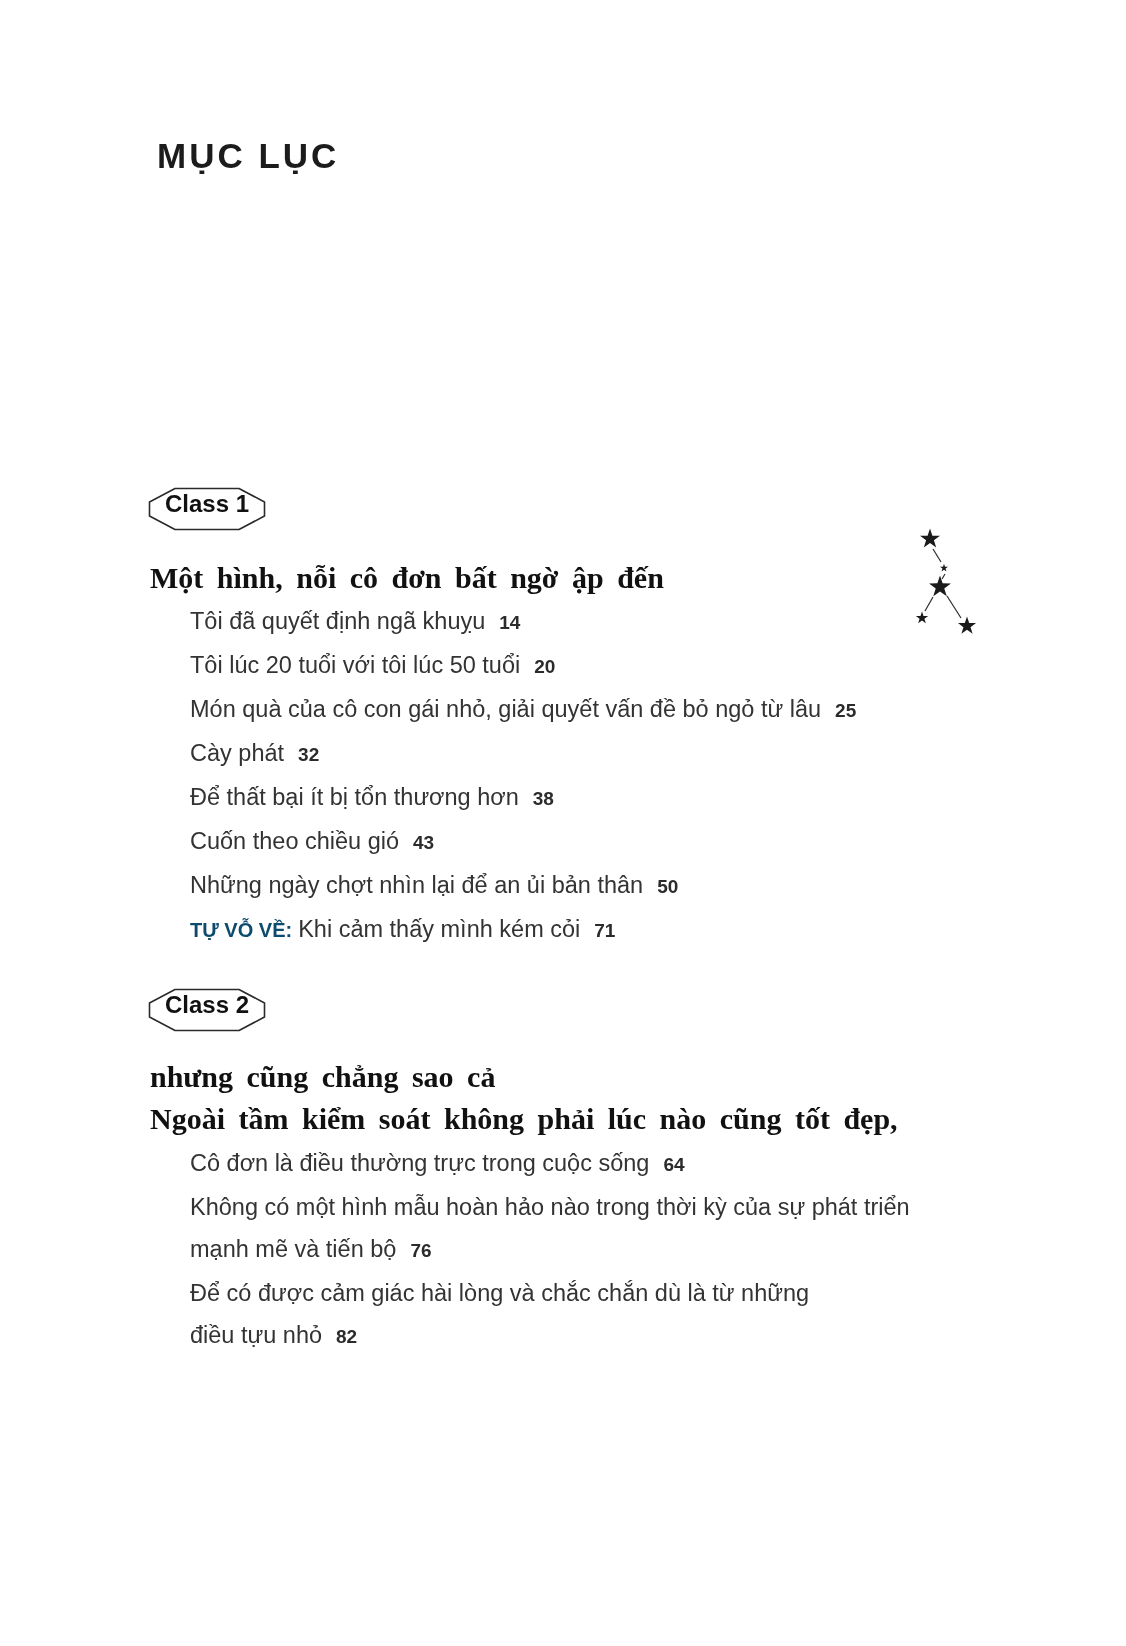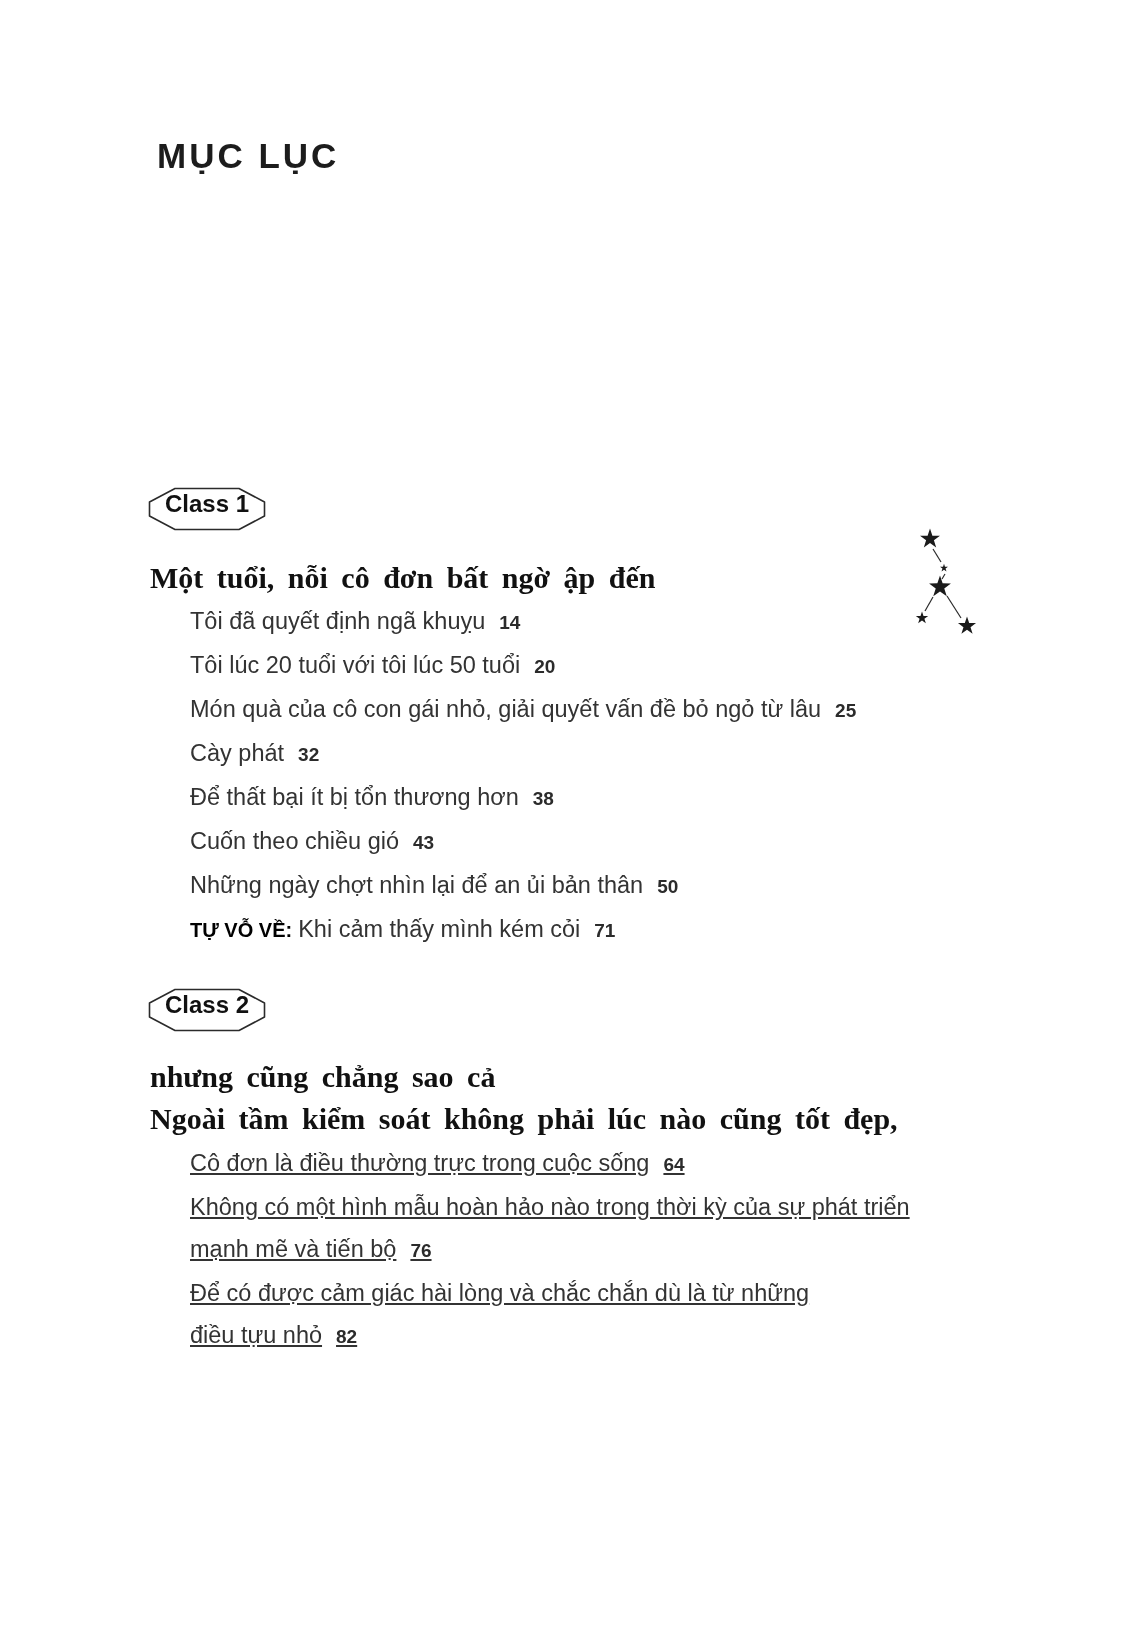--- a/index.html
+++ b/index.html
@@ -59,33 +59,33 @@
   .title2 { top: 1056px; }
   .toc-list {
     position: absolute;
     left: 190px;
     width: 800px;
     font-size: 23.5px;
     line-height: 42px;
     color: #333333;
   }
   .list1 { top: 600px; }
-  .list2 { top: 1142px; text-decoration: underline; }
+  .list2 { top: 1142px; }
   .toc-item { white-space: nowrap; }
   .toc-item .wrap-line { white-space: nowrap; }
   .page-num {
     font-size: 19px;
     font-weight: 700;
     color: #2b2b2b;
     margin-left: 14px;
   }
   .item-prefix {
     font-size: 20px;
     font-weight: 700;
-    color: #000000;
+    color: #0c4a6e;
     margin-right: 6px;
   }
   .constellation {
     position: absolute;
     left: 862px;
     top: 496px;
     width: 130px;
     height: 150px;
   }
 </style>
@@ -111,21 +111,21 @@
     <line x1="71" y1="101" x2="63" y2="115"></line>
     <line x1="85" y1="100" x2="99" y2="122"></line>
   </g>
   <use href="#star" transform="translate(68,43) scale(1.05)"></use>
   <use href="#star" transform="translate(82,72) scale(0.42)"></use>
   <use href="#star" transform="translate(78,91) scale(1.15)"></use>
   <use href="#star" transform="translate(60,122) scale(0.65)"></use>
   <use href="#star" transform="translate(105,130) scale(0.95)"></use>
 </svg>
 
-<div class="section-title title1">Một tuổi, nỗi cô đơn bất ngờ ập đến</div>
+<div class="section-title title1">Một hình, nỗi cô đơn bất ngờ ập đến</div>
 
 <div class="toc-list list1">
   <div class="toc-item"><span>Tôi đã quyết định ngã khuỵu</span><span class="page-num">14</span></div>
   <div class="toc-item"><span>Tôi lúc 20 tuổi với tôi lúc 50 tuổi</span><span class="page-num">20</span></div>
   <div class="toc-item"><span>Món quà của cô con gái nhỏ, giải quyết vấn đề bỏ ngỏ từ lâu</span><span class="page-num">25</span></div>
   <div class="toc-item"><span>Cày phát</span><span class="page-num">32</span></div>
   <div class="toc-item"><span>Để thất bại ít bị tổn thương hơn</span><span class="page-num">38</span></div>
   <div class="toc-item"><span>Cuốn theo chiều gió</span><span class="page-num">43</span></div>
   <div class="toc-item"><span>Những ngày chợt nhìn lại để an ủi bản thân</span><span class="page-num">50</span></div>
   <div class="toc-item"><span class="item-prefix">TỰ VỖ VỀ:</span><span>Khi cảm thấy mình kém cỏi</span><span class="page-num">71</span></div>

